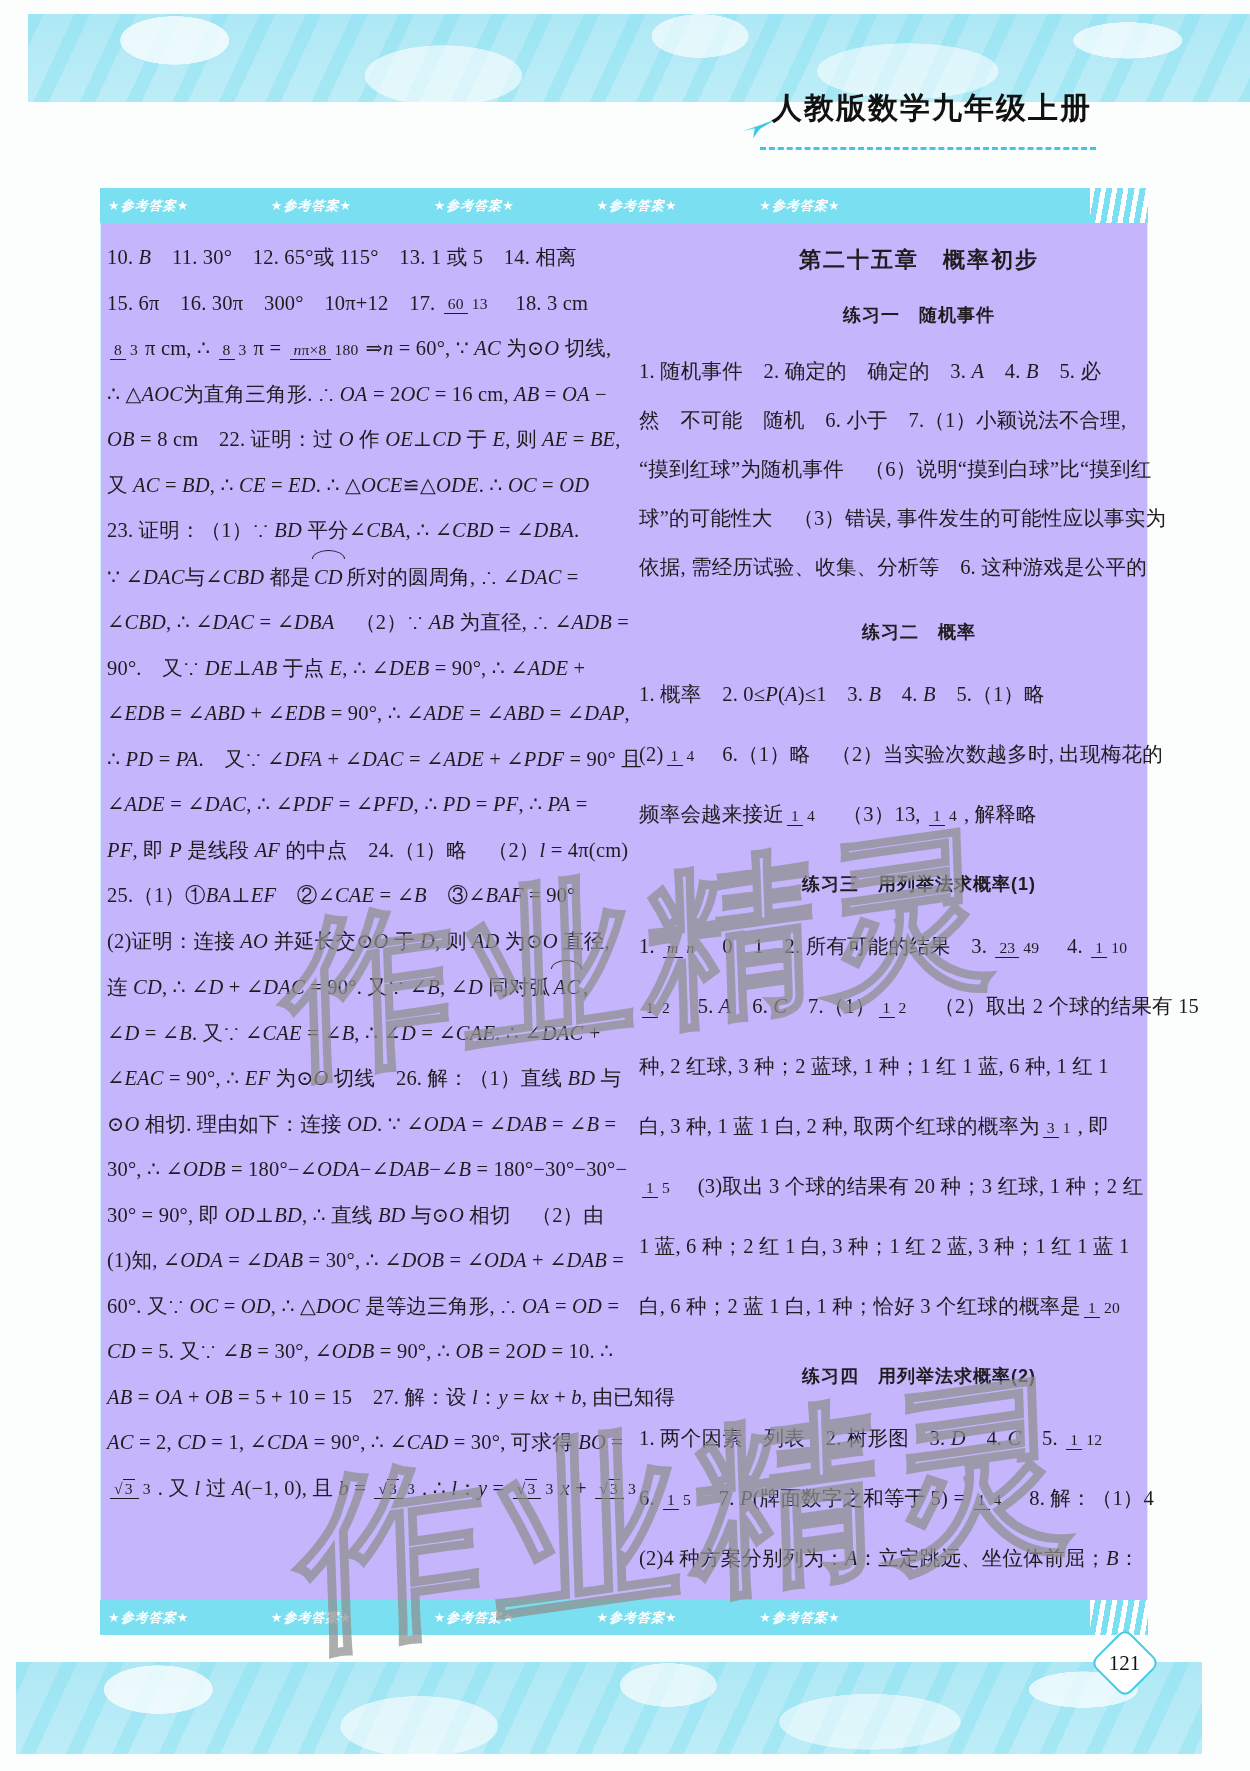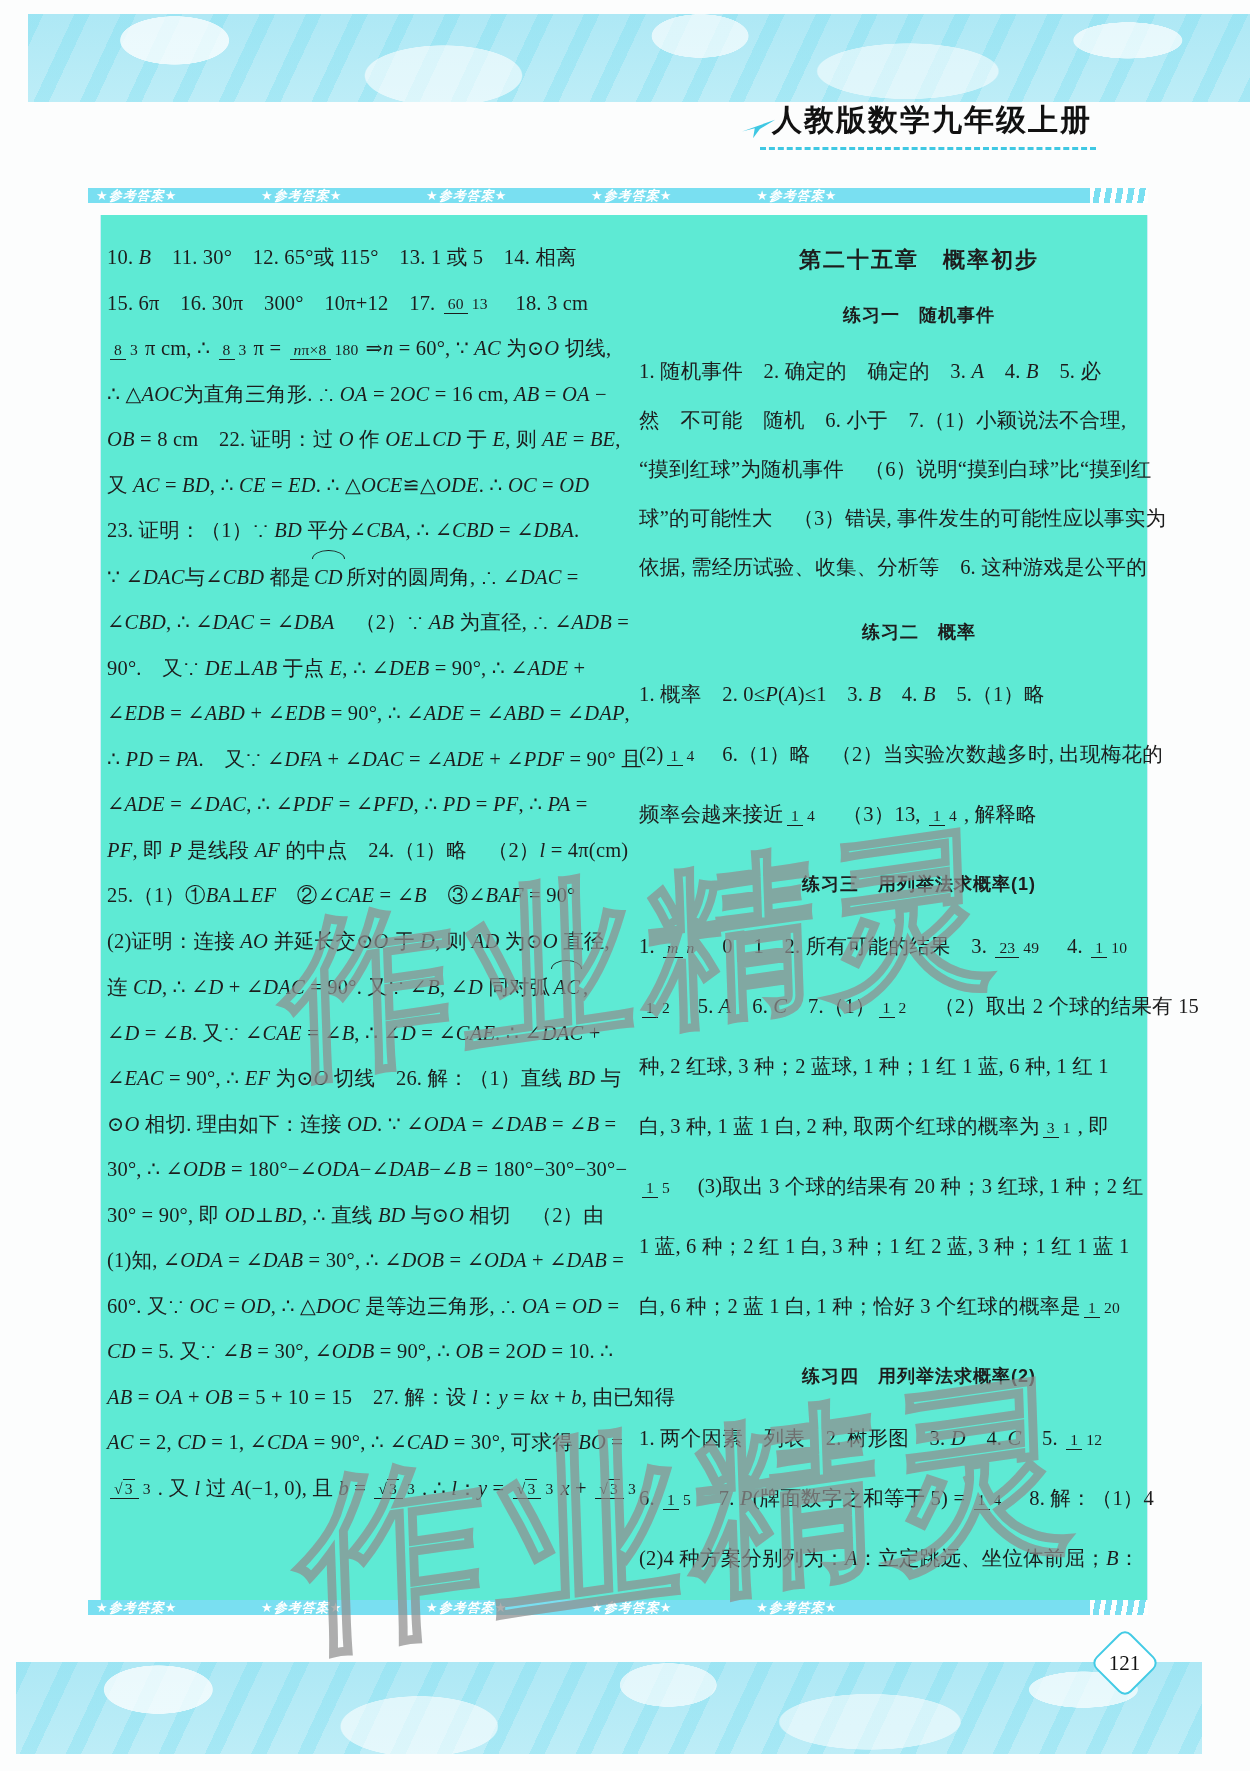--- a/index.html
+++ b/index.html
@@ -17,45 +17,45 @@
       radial-gradient(ellipse 80px 36px at 55% 25%, rgba(255,255,255,.65) 0 60%, transparent 61%),
       radial-gradient(ellipse 150px 46px at 72% 65%, rgba(255,255,255,.55) 0 60%, transparent 61%),
       radial-gradient(ellipse 90px 30px at 90% 30%, rgba(255,255,255,.7) 0 60%, transparent 61%),
       repeating-linear-gradient(115deg, rgba(122,222,240,.35) 0 14px, rgba(183,236,247,.0) 14px 42px),
       linear-gradient(#aee8f5,#bdedf7);
   }
   .art-top{left:28px;top:14px;right:0;height:88px;}
   .art-bottom{left:16px;top:1662px;right:48px;height:92px;}
   
   .page-title{
-    position:absolute;right:158px;top:100px;
+    position:absolute;right:158px;top:88px;
     font-family:"Liberation Sans","DejaVu Sans",sans-serif;
     font-weight:bold;font-size:30px;letter-spacing:2px;color:#111;
   }
   .plane-icon{position:absolute;left:742px;top:118px;width:34px;height:22px;}
   .dash-line{position:absolute;left:760px;top:147px;width:336px;border-top:3px dashed #3fc8e3;}
   
-  .banner{position:absolute;left:88px;right:102px;height:15px;display:flex;z-index:2;}
+  .banner{position:absolute;left:100px;right:102px;height:35px;display:flex;z-index:2;}
   .banner-top{top:188px;}
   .banner-bottom{top:1600px;}
   .banner-main{flex:1;background:#79dff1;display:flex;align-items:center;}
   .banner-labels{width:74%;display:flex;justify-content:space-between;padding-left:8px;}
   .banner-label{
     color:#fff;font-size:13px;font-style:italic;font-weight:bold;letter-spacing:1px;
     font-family:"Liberation Sans","DejaVu Sans",sans-serif;white-space:nowrap;
   }
   .banner-stripes{
     width:58px;height:100%;
     background:repeating-linear-gradient(100deg,#fff 0 5px,#79dff1 5px 11px);
   }
   
   .content-frame{
     position:absolute;left:100px;right:102px;top:215px;bottom:171px;
     border-left:1px solid #cdeef7;border-right:1px solid #cdeef7;
-    display:flex;background:#5eead4;
+    display:flex;background:#c4b5fd;
   }
   .col-left{width:508px;padding:20px 0 0 6px;}
   .divider{width:2px;background:#8edfee;margin-left:8px;}
   .col-right{flex:1;padding:0 4px 0 16px;}
   .tline{font-size:20.5px;line-height:45.5px;white-space:nowrap;letter-spacing:.2px;}
   .col-right .tight .tline{line-height:49px;}
   .col-right .tall .tline{line-height:60px;}
   i{font-style:italic;font-family:inherit;}
   
   .chapter-title{

